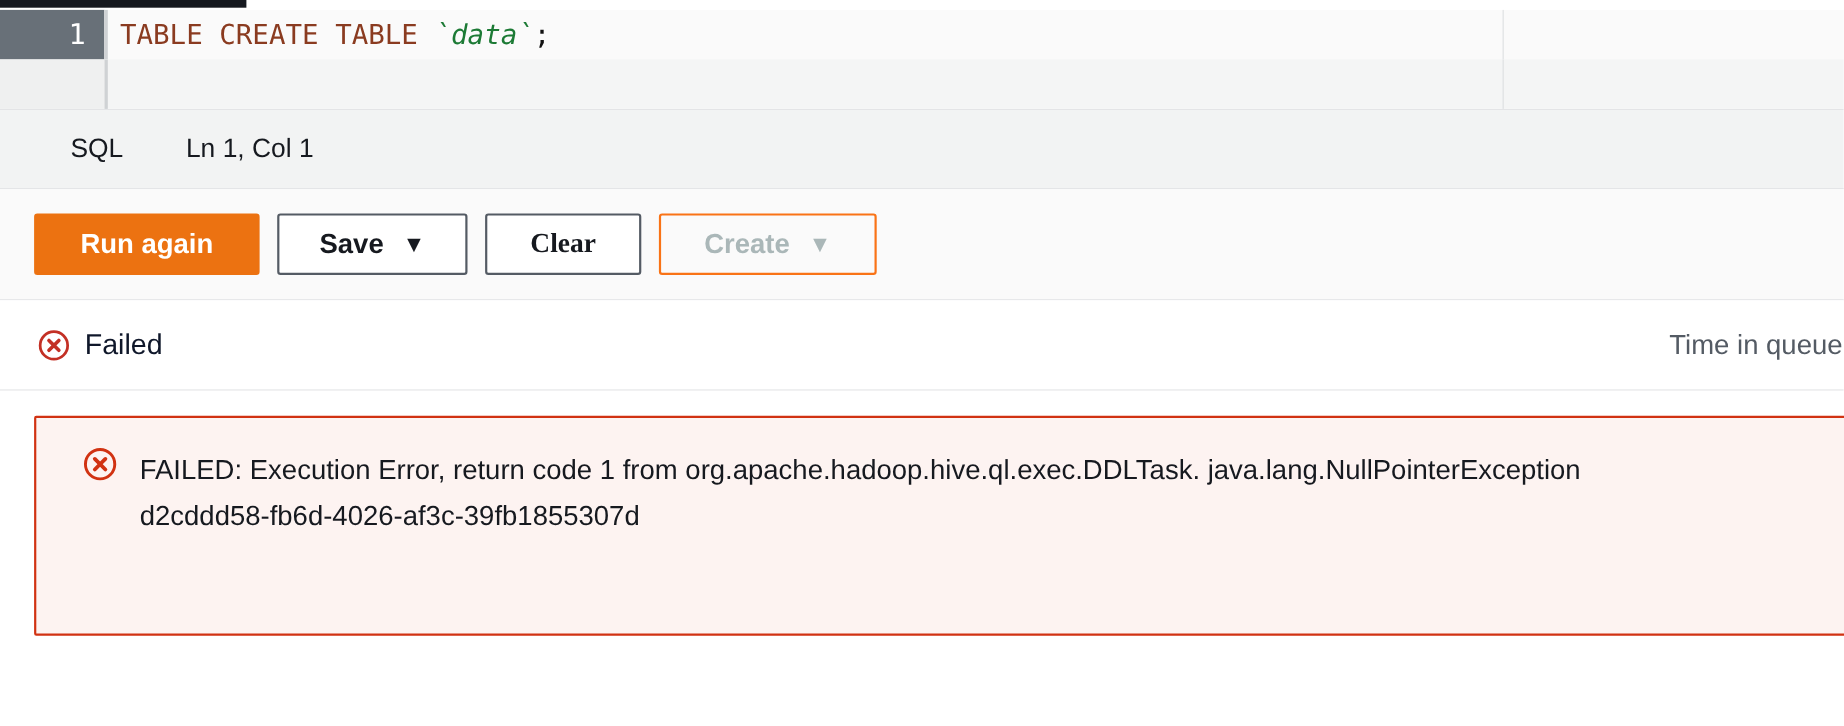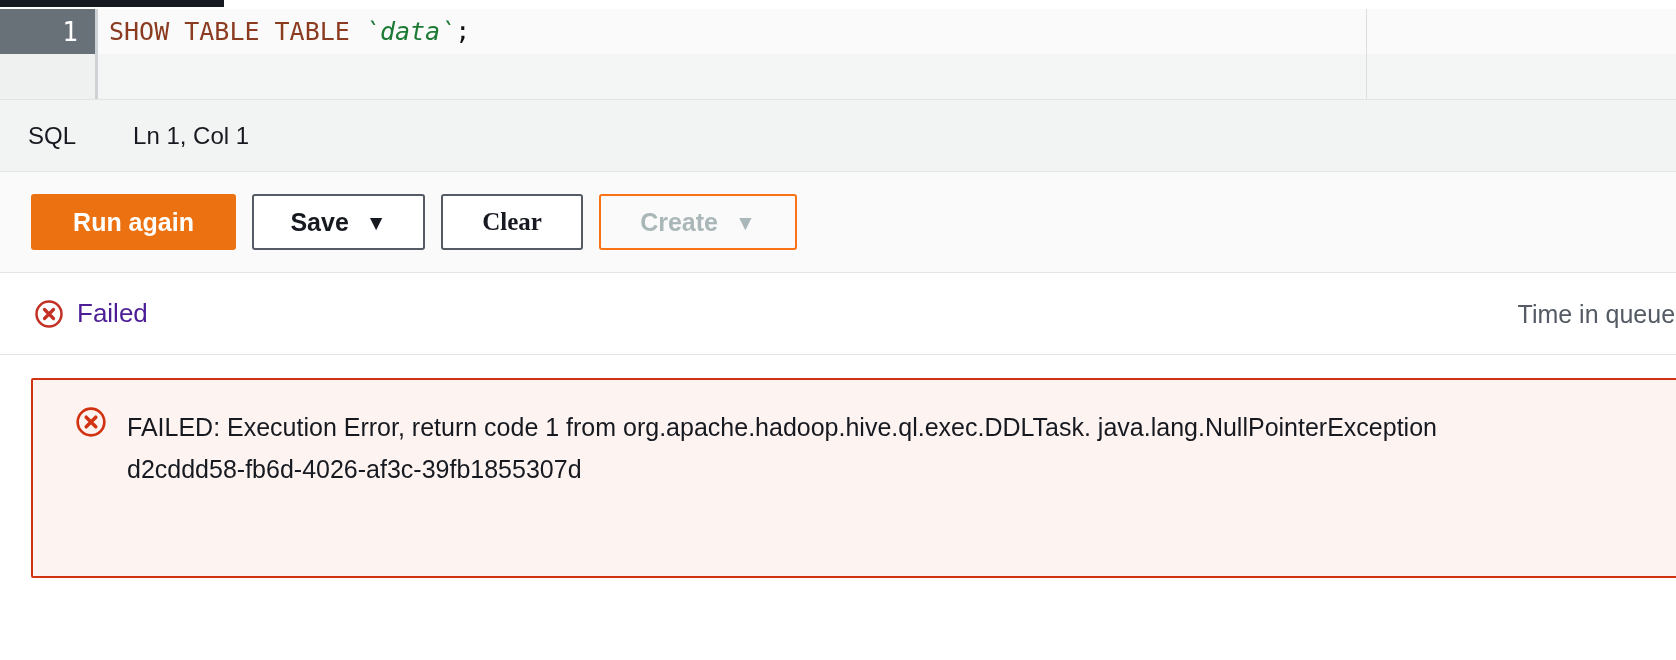--- a/index.html
+++ b/index.html
@@ -70,21 +70,21 @@
     width: 1px; height: 45px; background: #dcdee0;
   }
 
   
   .statusbar {
     position: absolute; left: 0; top: 100px;
     width: 1676px; height: 72px;
     background: #f2f3f3;
     border-bottom: 1px solid #e3e4e6;
     display: flex; align-items: center;
-    padding-left: 28px;
+    padding-left: 64px;
     font-size: 24px;
     color: #16191f;
   }
   .statusbar .lang { margin-right: 57px; }
 
   
   .actionbar {
     position: absolute; left: 0; top: 172px;
     width: 1676px; height: 101px;
     background: #fafafa;
@@ -141,21 +141,21 @@
     padding: 0 0 0 34px;
   }
   .status-left { display: flex; align-items: center; }
   .status-right {
     position: absolute; right: -6px; top: 0;
     height: 82px; display: flex; align-items: center;
     font-size: 25px; color: #545b64;
     white-space: nowrap;
   }
   .failed-text {
-    font-size: 26px; color: #4c1d95; margin-left: 13px;
+    font-size: 26px; color: #0f172a; margin-left: 13px;
   }
 
   
   .alert {
     position: absolute; left: 31px; top: 378px;
     width: 1700px; height: 200px;
     background: #fdf3f1;
     border: 2px solid #d13212;
     border-radius: 2px;
     padding: 26px 0 0 42px;
@@ -178,21 +178,21 @@
 <div class="tab-strip">
   <div class="active-tab"></div>
 </div>
 
 <div class="editor">
   <div class="editor-line">
     <div class="gutter">
       <span>1</span>
     </div>
     <div class="code-area">
-      <span class="kw">SHOW TABLE TABLE </span><span class="ident">`data`</span><span class="punc">;</span>
+      <span class="kw">TABLE CREATE TABLE </span><span class="ident">`data`</span><span class="punc">;</span>
       <div class="rule-col"></div>
     </div>
   </div>
   <div class="editor-line">
     <div class="gutter blank"></div>
     <div class="code-area blank">
       <div class="rule-col2"></div>
     </div>
   </div>
 </div>

